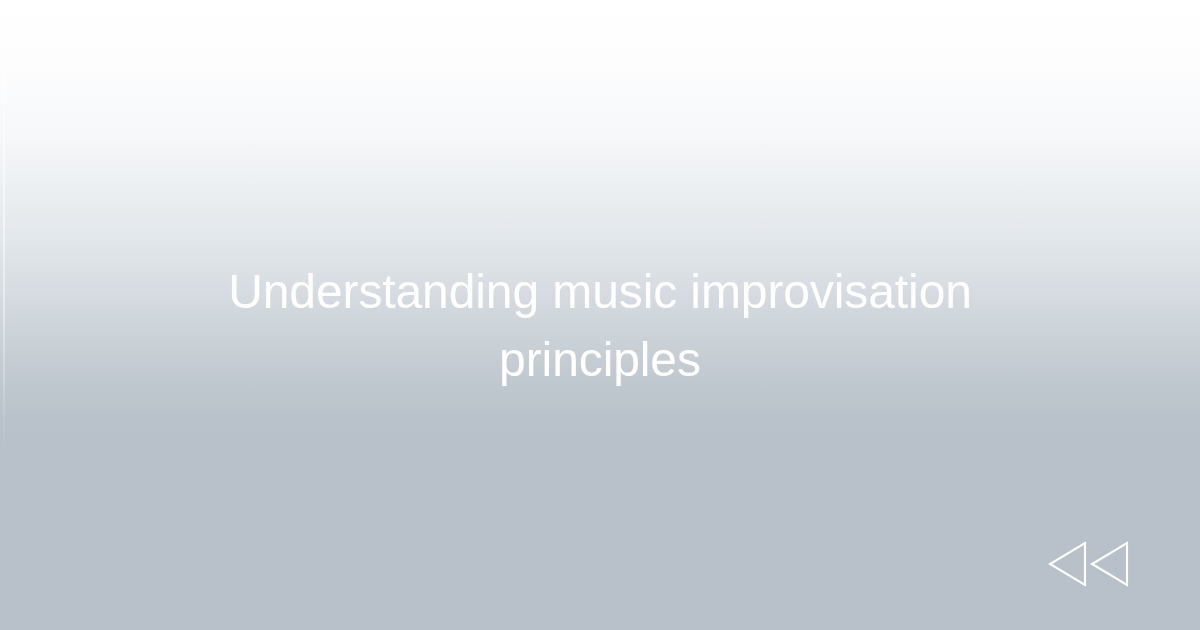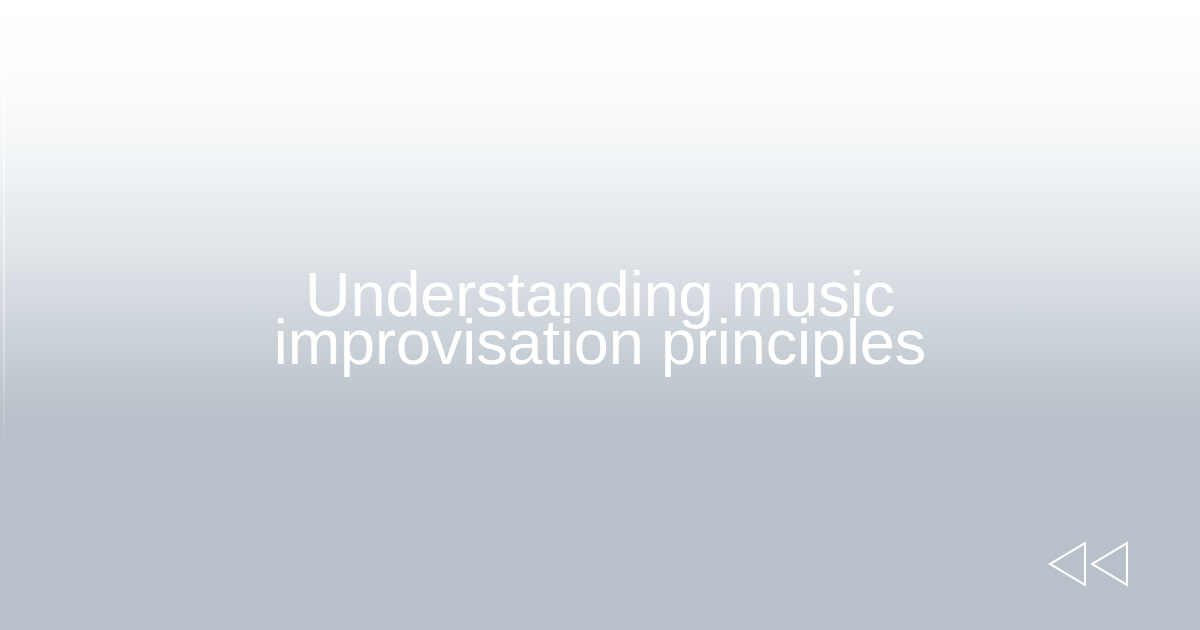--- a/index.html
+++ b/index.html
@@ -58,27 +58,27 @@
     position: absolute;
     left: 0;
     right: 0;
     top: 258px;
     display: flex;
     justify-content: center;
   }
 
   .title {
     width: 880px;
-    margin: 12px;
+    margin: 0;
     text-align: center;
     color: #ffffff;
     font-family: "Liberation Sans", sans-serif;
-    font-size: 63px;
+    font-size: 48px;
     font-weight: 400;
-    line-height: 48px;
+    line-height: 68px;
     letter-spacing: -0.1px;
     white-space: pre-wrap;
   }
 
   .rewind-icon {
     position: absolute;
     left: 1046px;
     top: 540px;
     width: 86px;
     height: 48px;

